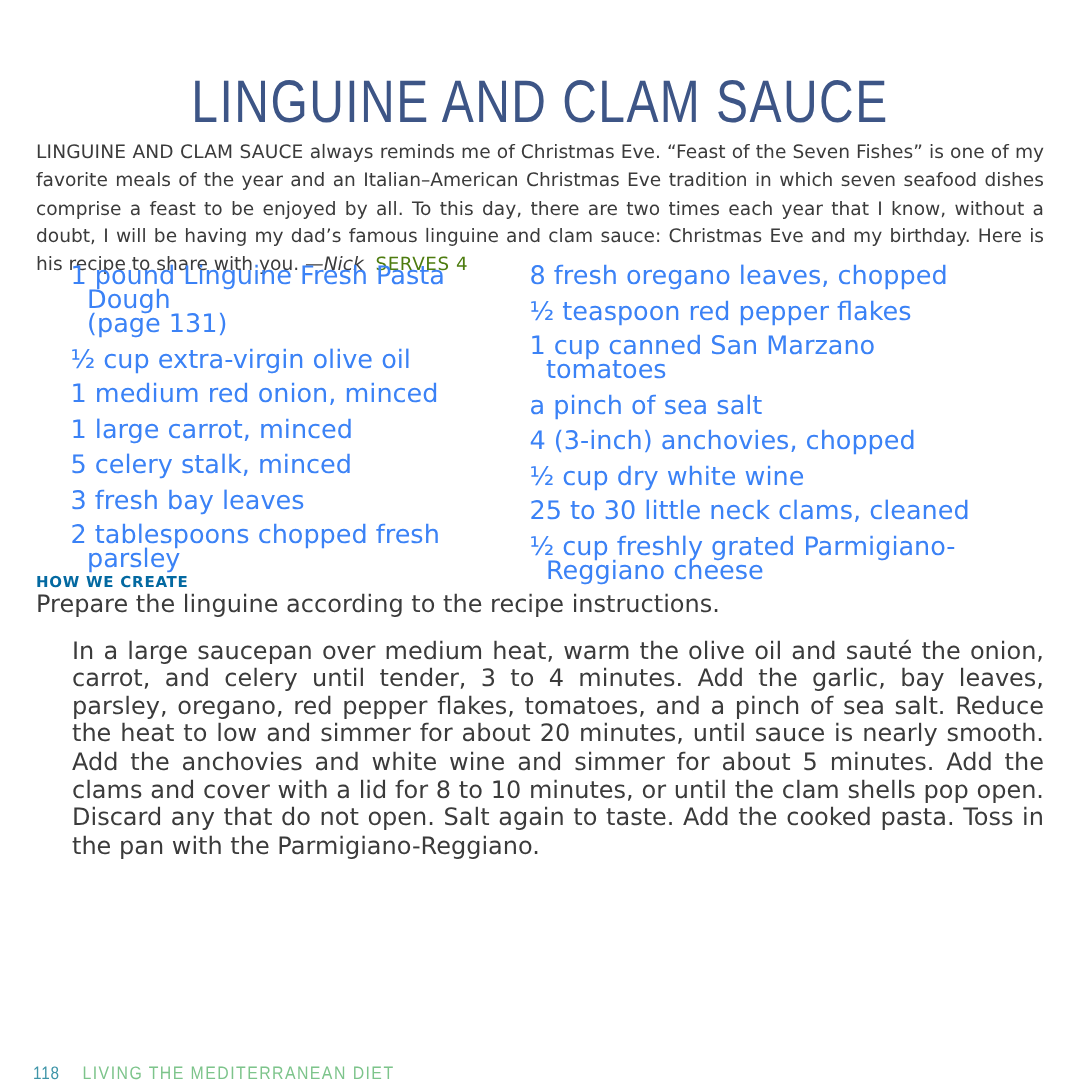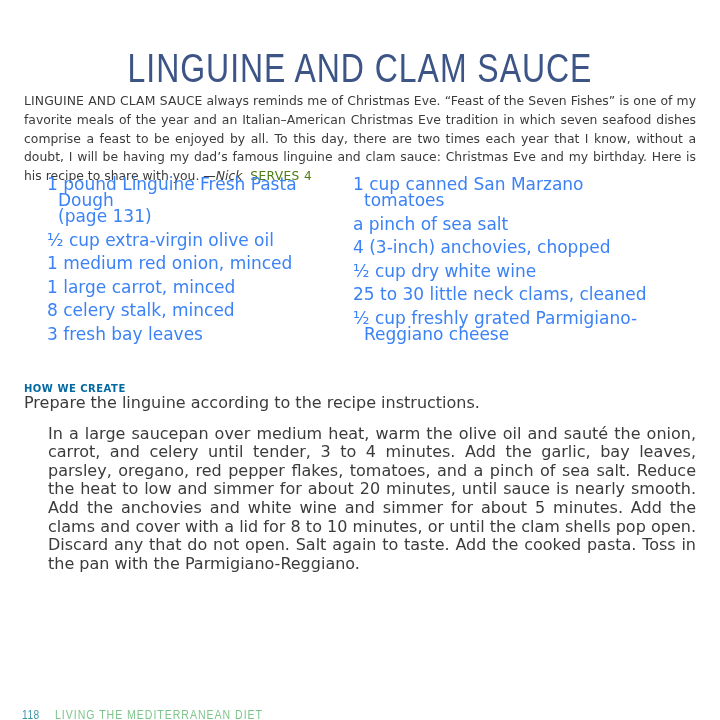--- a/index.html
+++ b/index.html
@@ -170,28 +170,37 @@
       <div class="ing-item">
         <span>½ cup extra-virgin olive oil</span>
       </div>
       <div class="ing-item">
         <span>1 medium red onion, minced</span>
       </div>
       <div class="ing-item">
         <span>1 large carrot, minced</span>
       </div>
       <div class="ing-item">
-        <span>8 celery stalk, minced</span>
+        <span>5 celery stalk, minced</span>
       </div>
       <div class="ing-item">
         <span>3 fresh bay leaves</span>
       </div>
+      <div class="ing-item">
+        <span>2 tablespoons chopped fresh parsley</span>
+      </div>
     </div>
 
     <div class="ing-col right">
+      <div class="ing-item">
+        <span>8 fresh oregano leaves, chopped</span>
+      </div>
+      <div class="ing-item">
+        <span>½ teaspoon red pepper flakes</span>
+      </div>
       <div class="ing-item">
         <span>1 cup canned San Marzano tomatoes</span>
       </div>
       <div class="ing-item">
         <span>a pinch of sea salt</span>
       </div>
       <div class="ing-item">
         <span>4 (3-inch) anchovies, chopped</span>
       </div>
       <div class="ing-item">

